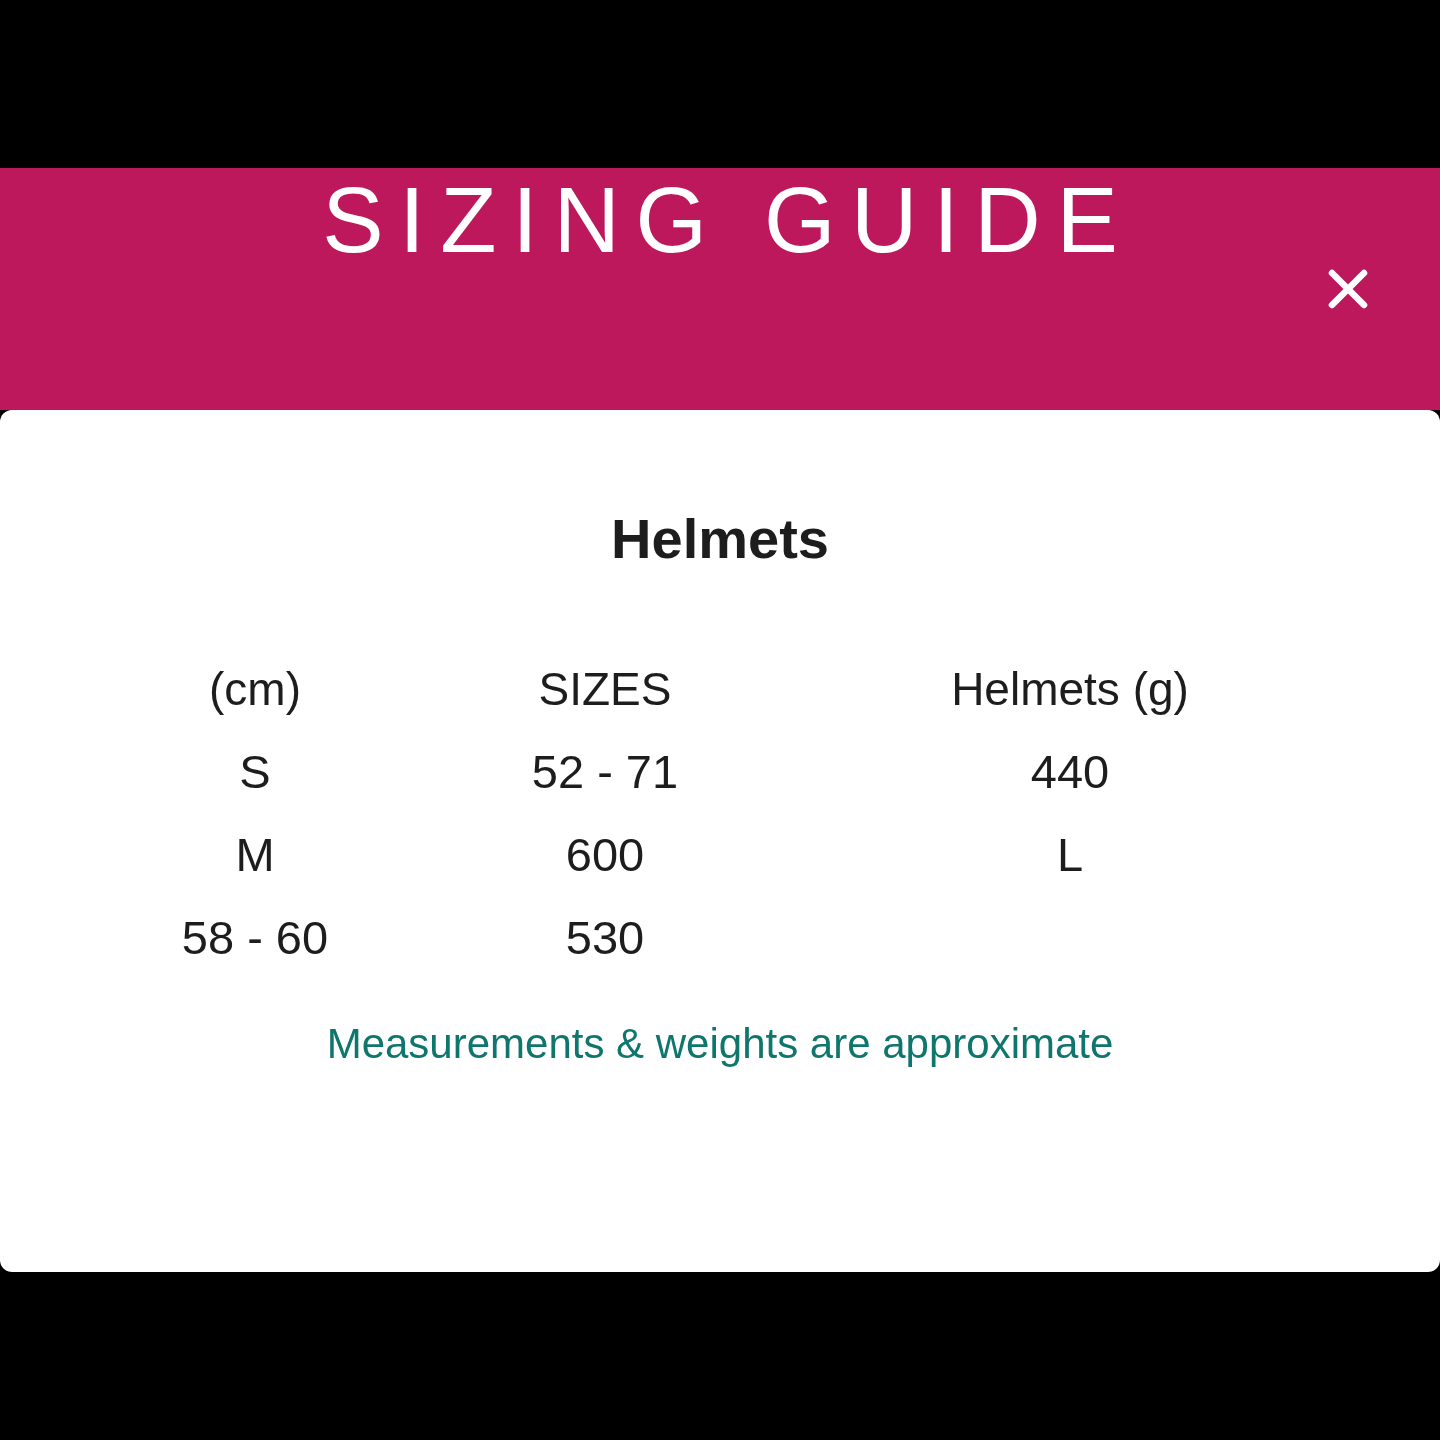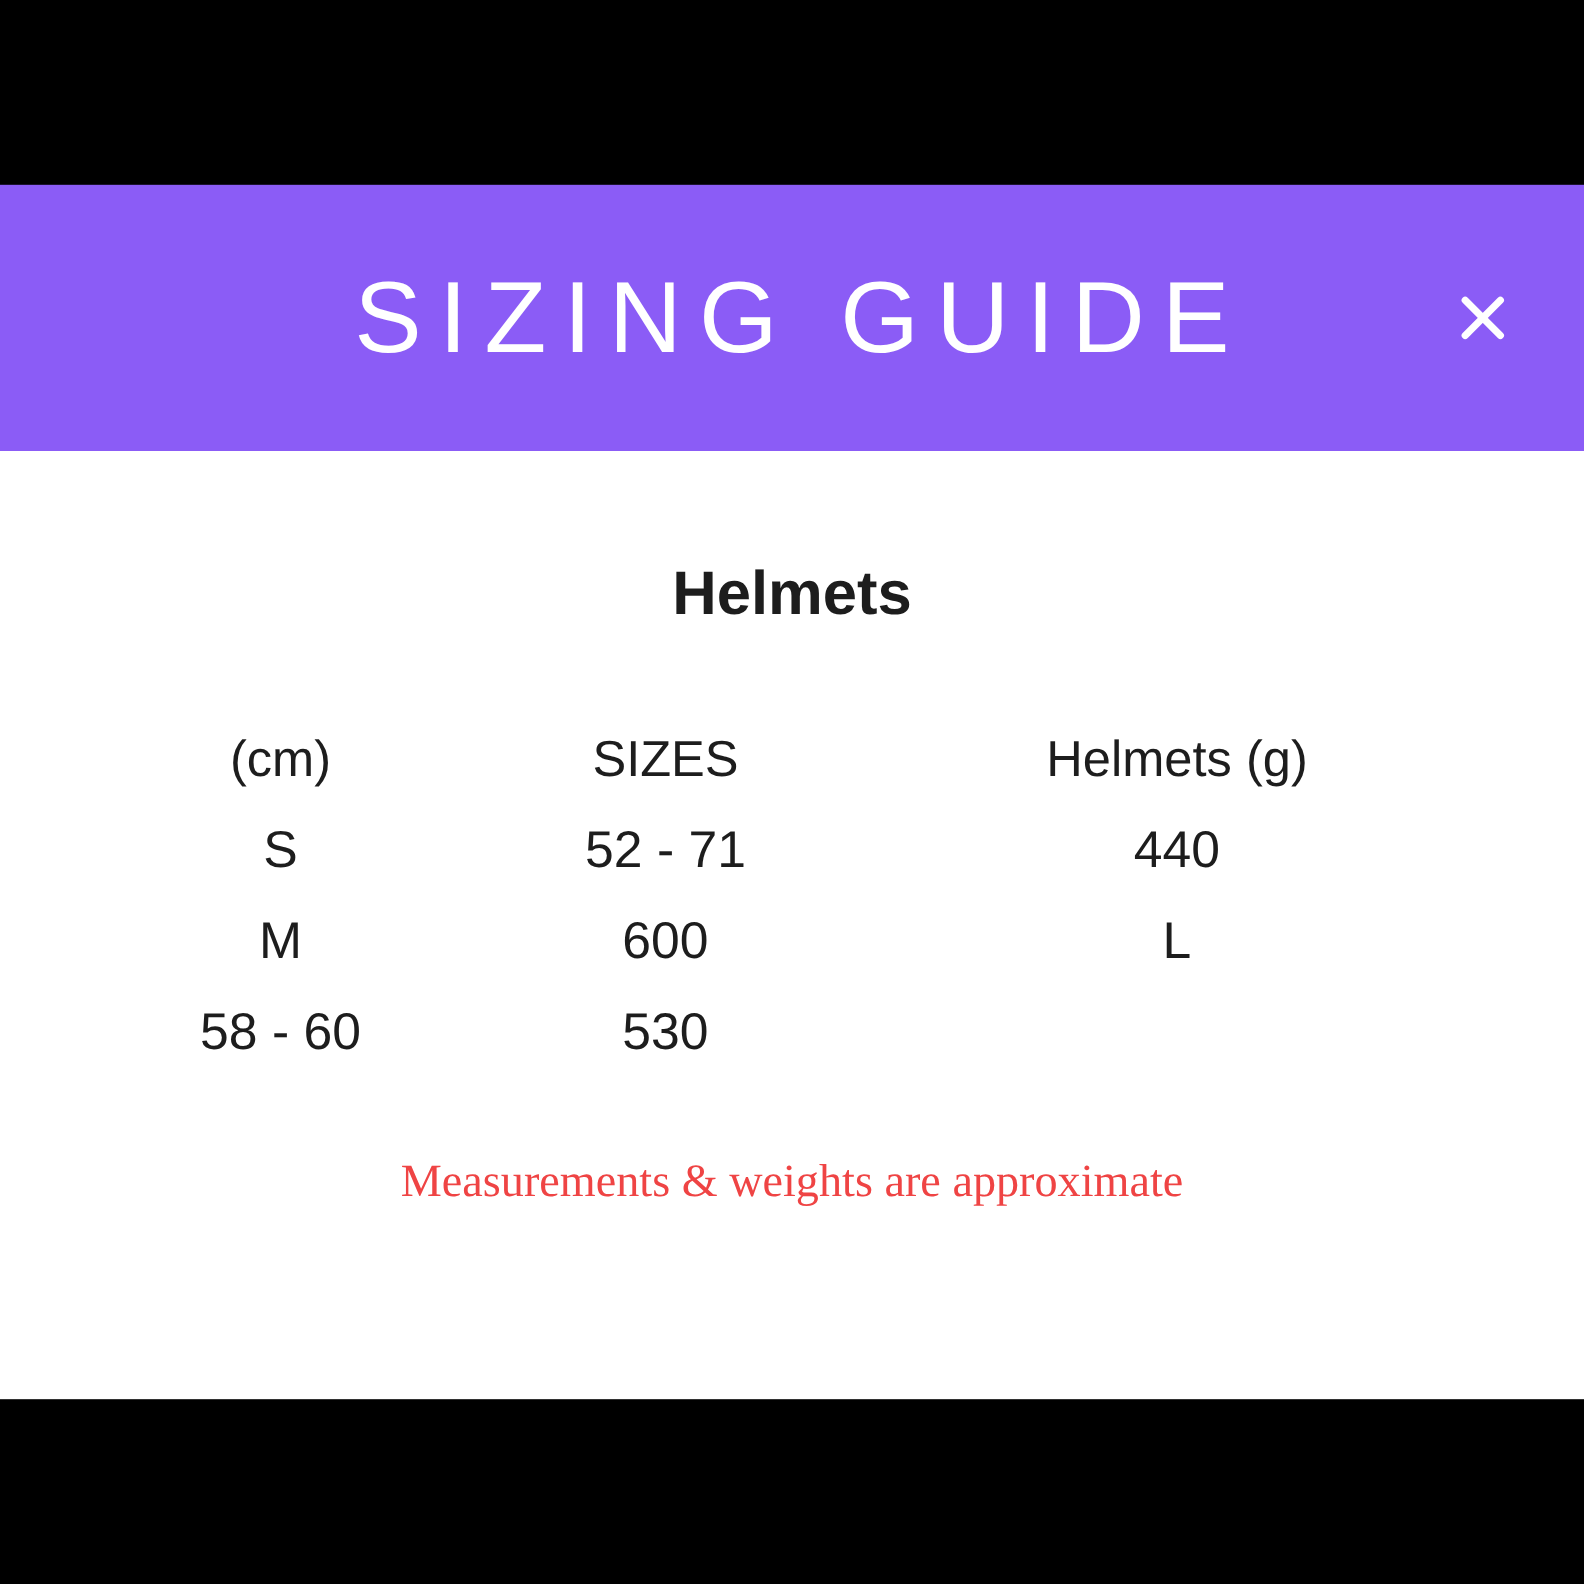--- a/index.html
+++ b/index.html
@@ -15,23 +15,22 @@
     background: #000000;
     overflow: hidden;
   }
   
   .modal-header {
     position: absolute;
     top: 168px;
     left: 0;
     width: 1440px;
     height: 242px;
-    background: #8b5cf6;
+    background: #be185d;
     display: flex;
-    align-items: center;
     justify-content: center;
   }
   .modal-title {
     color: #ffffff;
     font-size: 92px;
     font-weight: 300;
     letter-spacing: 0.17em;
     text-indent: 0.17em;
     white-space: nowrap;
     user-select: none;
@@ -56,20 +55,21 @@
   }
   
   .modal-body {
     position: absolute;
     top: 410px;
     left: 0;
     width: 1440px;
     height: 862px;
     background: #ffffff;
     color: #1d1d1d;
+    border-radius: 12px;
   }
   .product-heading {
     margin: 0;
     padding-top: 101px;
     text-align: center;
     font-size: 56px;
     line-height: 56px;
     font-weight: 700;
     color: #1d1d1d;
   }
@@ -87,26 +87,25 @@
     justify-content: center;
     font-size: 47px;
     color: #1d1d1d;
     white-space: nowrap;
   }
   .sizing-table .head {
     font-size: 46px;
     font-weight: 500;
   }
   .footnote {
-    margin-top: 70px;
+    margin-top: 40px;
     text-align: center;
     font-size: 42px;
     line-height: 50px;
-    color: #ef4444;
-    font-family: Liberation Serif, serif;
+    color: #0f766e;
   }
 </style>
 </head>
 <body>
 
 <div class="screen">
 
   <div class="modal-header">
     <div class="modal-title">SIZING GUIDE</div>
     <button class="close-button" aria-label="Close">

